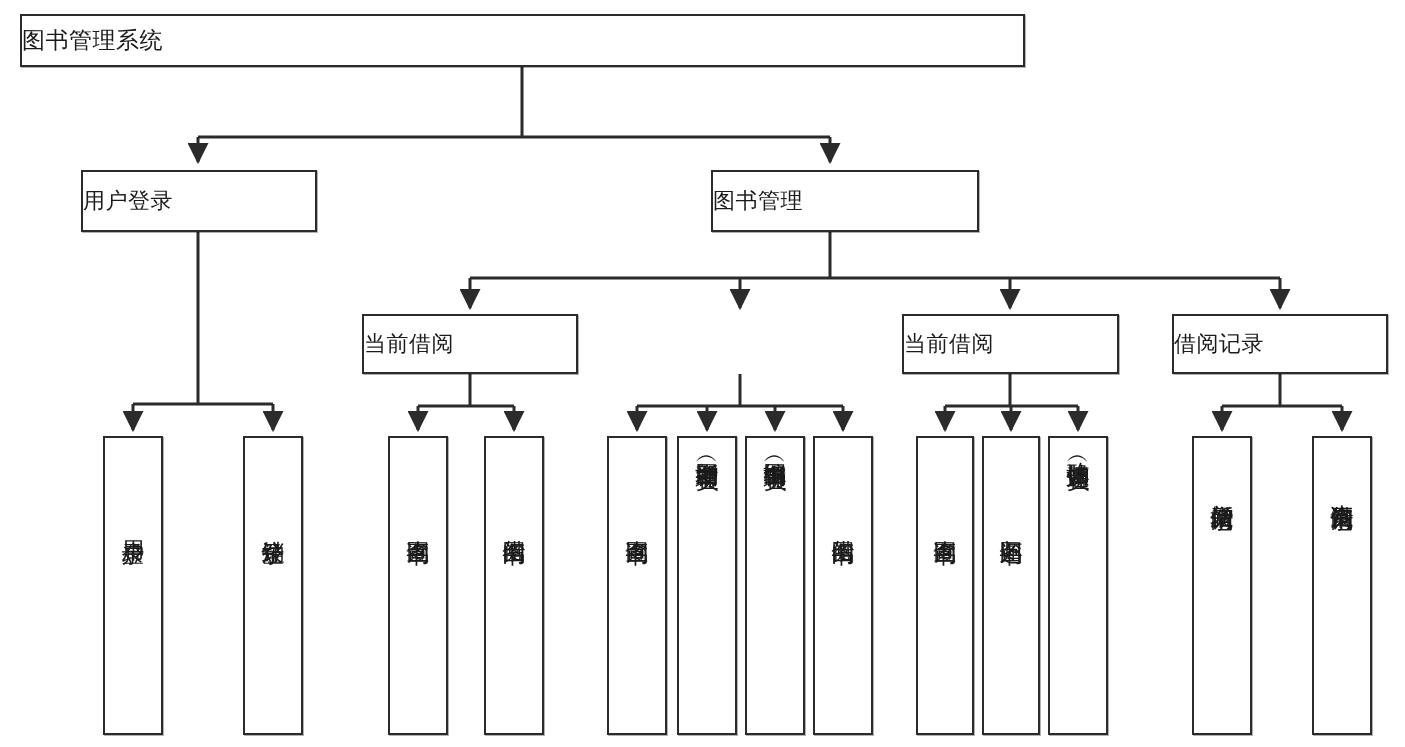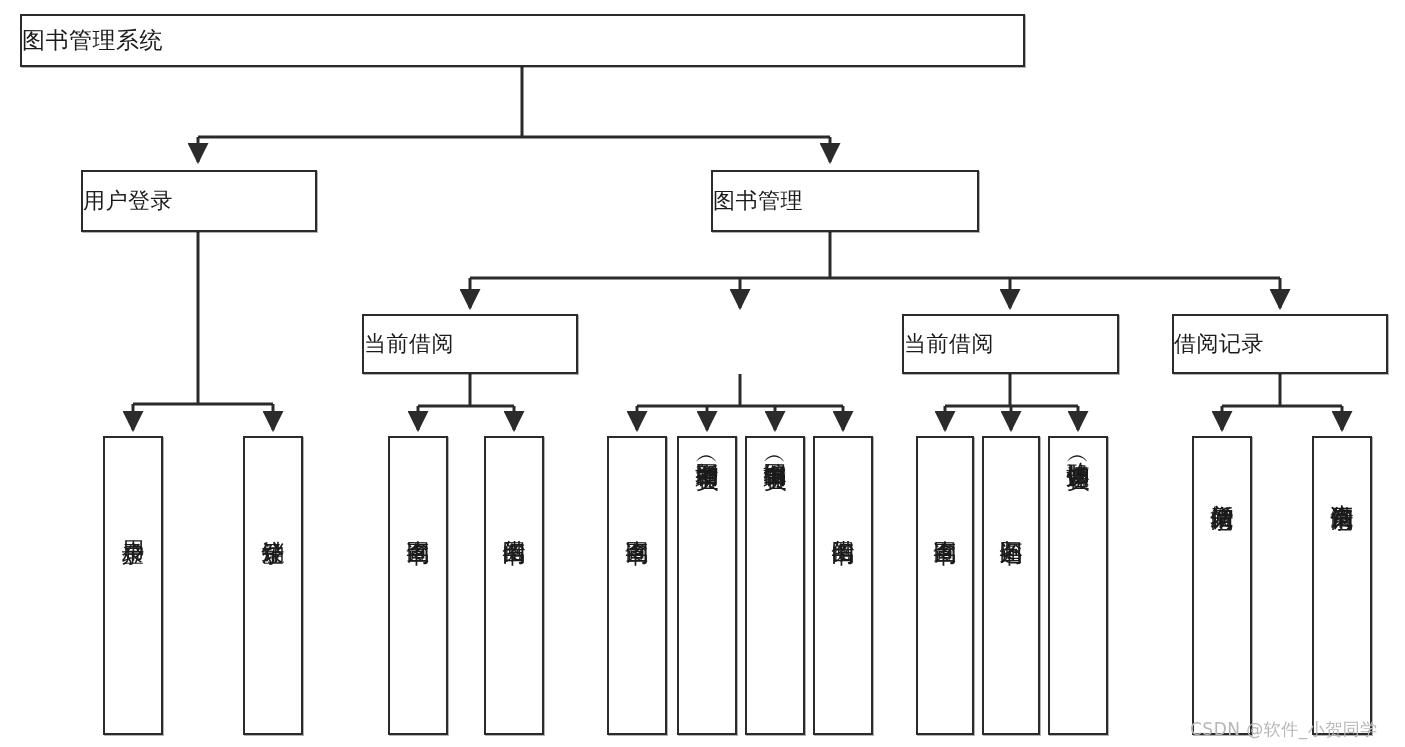--- a/index.html
+++ b/index.html
@@ -179,15 +179,14 @@
     <span class="label">确认归还（管理员）</span>
   </div>
 
   <div class="node vert midhigh" style="left:1192px; top:436px; width:60px; height:299px;">
     <span class="label">新增借阅记录</span>
   </div>
   <div class="node vert midhigh" style="left:1312px; top:436px; width:60px; height:299px;">
     <span class="label">查询借阅记录</span>
   </div>
 
-  <div class="watermark" style="left:1190px; top:718px;">CSDN @软件_小贺同学</div>
 
 </div>
 
 </body></html>

